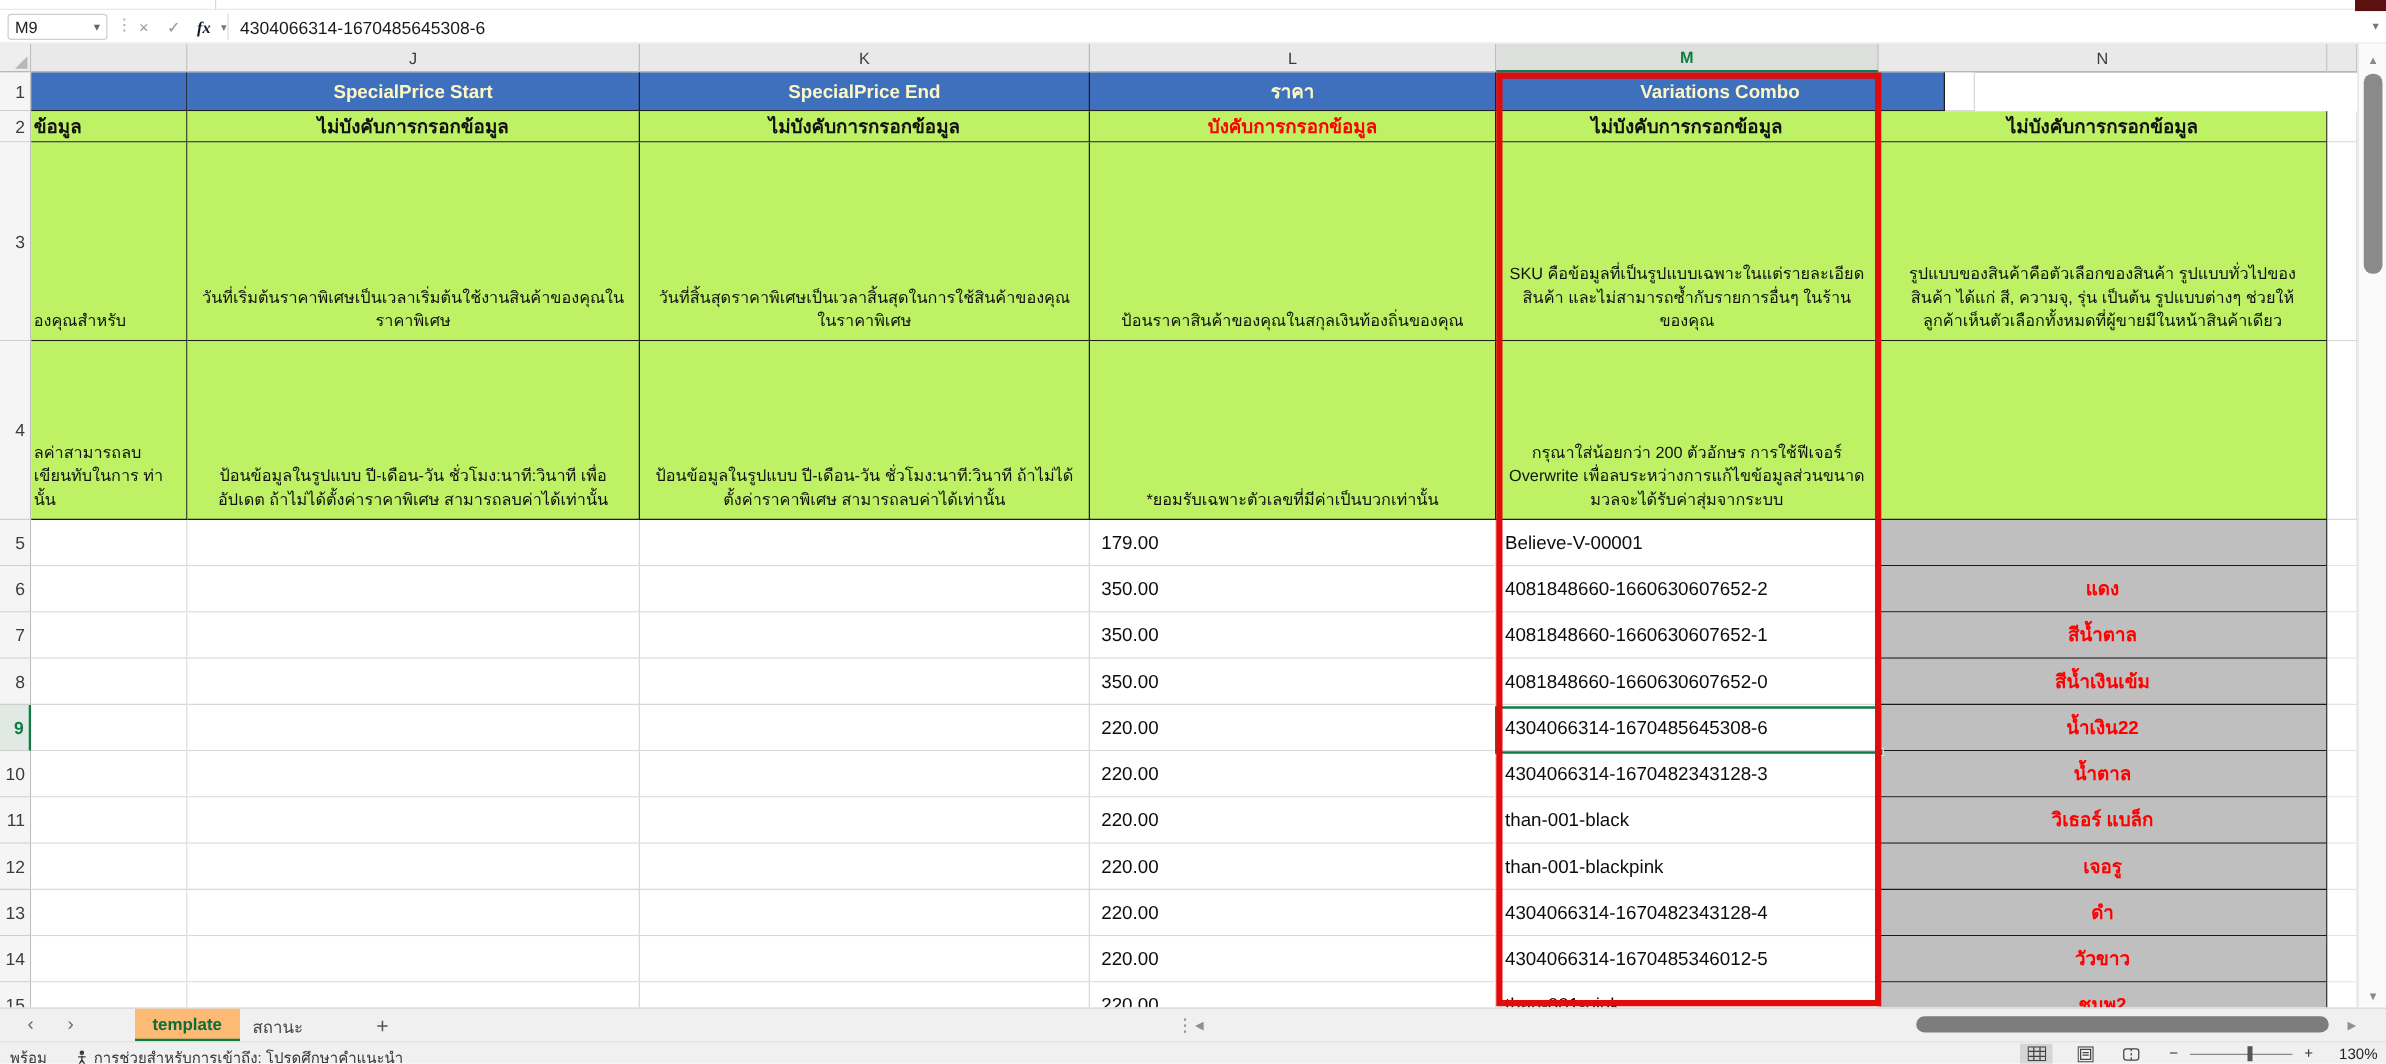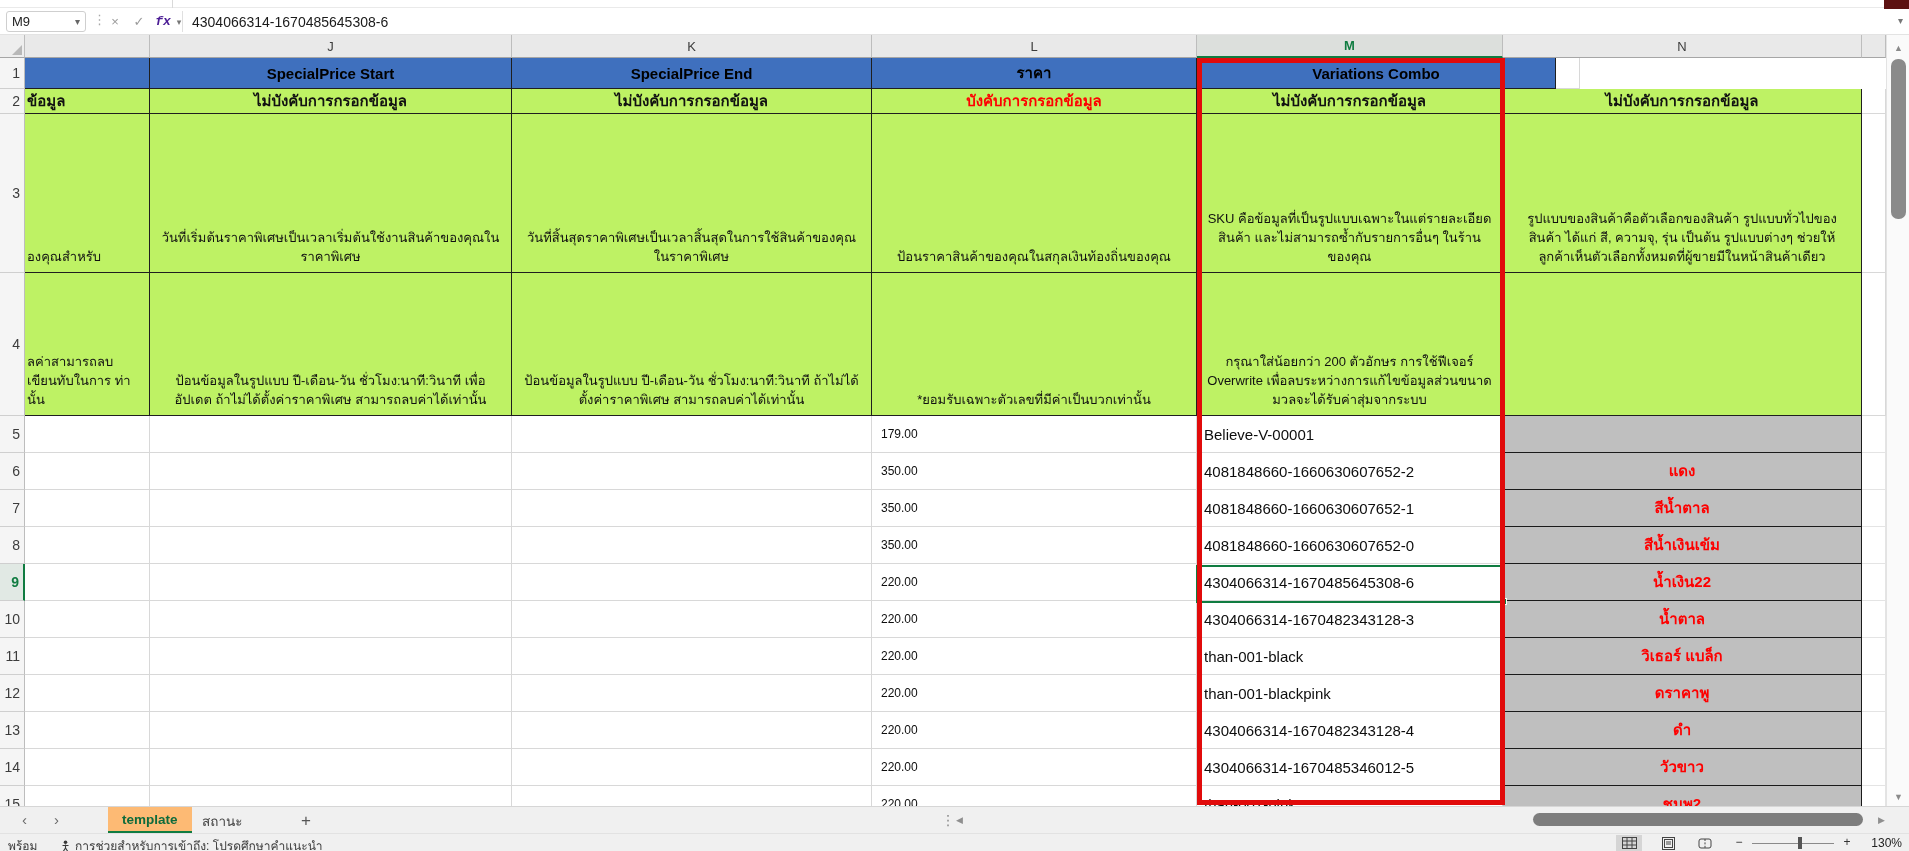--- a/index.html
+++ b/index.html
@@ -12,21 +12,21 @@
   .topstrip .vline { position:absolute; left:172px; top:0; width:1px; height:8px; background:#d9d9d9; }
   .win-close-sliver { position:absolute; top:0; right:0; width:25px; height:9px; background:#5c1111; }
 
   
   .fbar { position:absolute; top:9px; left:0; width:1909px; height:26px; background:#ffffff; border-bottom:1px solid #e3e3e3; display:flex; align-items:center; }
   .namebox { position:absolute; left:6px; top:2px; width:80px; height:21px; background:#fff; border:1px solid #cfcfcf; border-radius:3px; display:flex; align-items:center; padding:0 5px; font-size:13px; color:#222; }
   .namebox .nb-text { flex:1; }
   .namebox .nb-chev { color:#666; font-size:10px; }
   .fbar-dots { position:absolute; left:93px; top:3px; color:#a8a8a8; font-size:13px; }
   .fbtn { position:absolute; top:2px; height:21px; width:22px; display:flex; align-items:center; justify-content:center; font-size:13px; color:#9a9a9a; }
-  .fbtn.fx { color:#4c1d95; font-style:italic; font-family:Liberation Mono, monospace; font-weight:bold; }
+  .fbtn.fx { color:#0f172a; font-style:italic; font-family:Liberation Serif, serif; font-weight:bold; }
   .fbtn.small-chev { width:14px; color:#777; font-size:9px; }
   .fx-sep { position:absolute; left:182px; top:2px; width:1px; height:21px; background:#e0e0e0; }
   .fvalue { position:absolute; left:192px; top:2px; width:1680px; height:21px; display:flex; align-items:center; font-size:14px; color:#1a1a1a; }
   .fbar-end-chev { position:absolute; right:6px; top:6px; color:#777; font-size:10px; }
 
   
   .grid { position:absolute; top:35px; left:0; width:1909px; height:771px; overflow:hidden; background:#fff; }
   .row { display:flex; width:1886px; }
   .cell { position:relative; overflow:hidden; flex-shrink:0; }
 
@@ -39,32 +39,32 @@
   .colhead .corner { background:#eeeeee; }
   .corner-tri { position:absolute; right:2px; bottom:2px; width:0; height:0; border-left:10px solid transparent; border-bottom:10px solid #b8b8b8; }
   .colhead .sel { background:#dcdfdc; color:#107c41; border-bottom:2px solid #107c41; font-weight:bold; }
 
   
   .gut { background:#f5f5f5; border-right:1px solid #bdbdbd; border-bottom:1px solid #cfcfcf; display:flex; align-items:center; justify-content:flex-end; padding-right:4px; font-size:14px; color:#3c3c3c; }
   .gut-active { background:#e1e9e4; color:#107c41; border-right:2px solid #107c41; font-weight:bold; }
 
   
   .h-r1{height:31px}.h-r2{height:25px}.h-r3{height:159px}.h-r4{height:143px}
-  .blue { background:#3f70be; border-right:1px solid #1f1f1f; border-bottom:1px solid #1f1f1f; display:flex; align-items:center; justify-content:center; font-size:15px; font-weight:bold; color:#000000; }
+  .blue { background:#3f70be; border-right:1px solid #1f1f1f; border-bottom:1px solid #1f1f1f; display:flex; align-items:center; justify-content:center; font-size:15px; font-weight:bold; color:#fef9c3; }
   .gray { background:#bef264; border-right:1px solid #1f1f1f; border-bottom:1px solid #1f1f1f; }
   .req { display:flex; align-items:center; justify-content:center; font-size:15px; font-weight:bold; color:#111; }
   .req-red { color:#fe0000; }
   .desc { display:flex; align-items:flex-end; justify-content:center; text-align:center; font-size:13px; color:#111; line-height:1.45; padding:3px 10px 5px 10px; }
   .desc-left { justify-content:flex-start; text-align:left; padding-left:2px; }
   .white-edge { background:#ffffff; border-right:1px solid #d8d8d8; border-bottom:1px solid #d8d8d8; }
 
   
   .h-data{height:37px}
   .dI,.dJ,.dK { background:#fff; border-right:1px solid #d8d8d8; border-bottom:1px solid #d8d8d8; }
-  .dL { background:#fff; border-right:1px solid #d8d8d8; border-bottom:1px solid #d8d8d8; display:flex; align-items:center; padding-left:9px; font-size:12px; color:#0d0d0d; }
+  .dL { background:#fff; border-right:1px solid #d8d8d8; border-bottom:1px solid #d8d8d8; display:flex; align-items:center; padding-left:9px; font-size:15px; color:#0d0d0d; }
   .dM { background:#fff; border-right:1px solid #d8d8d8; border-bottom:1px solid #d8d8d8; display:flex; align-items:center; padding-left:7px; font-size:15px; color:#0d0d0d; }
   .dN { background:#bfbfbf; border-right:1px solid #1a1a1a; border-bottom:1px solid #1a1a1a; display:flex; align-items:center; justify-content:center; font-size:15px; font-weight:bold; color:#fe0000; }
   .dFill { background:#fff; border-right:1px solid #e4e4e4; border-bottom:1px solid #e4e4e4; }
 
   
   .red-box { position:absolute; left:1197px; top:23px; width:308px; height:747px; border:5px solid #e10b0b; pointer-events:none; z-index:6; }
   .active-cell { position:absolute; left:1196px; top:530px; width:309px; height:38px; border:2px solid #107c41; z-index:4; pointer-events:none; }
   .fill-handle { position:absolute; right:-4px; bottom:-4px; width:7px; height:7px; background:#107c41; border:1px solid #fff; }
 
   
@@ -251,21 +251,21 @@
       <div class="cell w-n dN">วิเธอร์ แบล็ก</div>
       <div class="cell w-fill dFill"></div>
     </div>
     <div class="row h-data">
       <div class="cell w-gut gut">12</div>
       <div class="cell w-i dI"></div>
         <div class="cell w-j dJ"></div>
         <div class="cell w-k dK"></div>
       <div class="cell w-l dL">220.00</div>
       <div class="cell w-m dM">than-001-blackpink</div>
-      <div class="cell w-n dN">ดราคาพู</div>
+      <div class="cell w-n dN">เจอรู</div>
       <div class="cell w-fill dFill"></div>
     </div>
     <div class="row h-data">
       <div class="cell w-gut gut">13</div>
       <div class="cell w-i dI"></div>
         <div class="cell w-j dJ"></div>
         <div class="cell w-k dK"></div>
       <div class="cell w-l dL">220.00</div>
       <div class="cell w-m dM">4304066314-1670482343128-4</div>
       <div class="cell w-n dN">ดำ</div>

